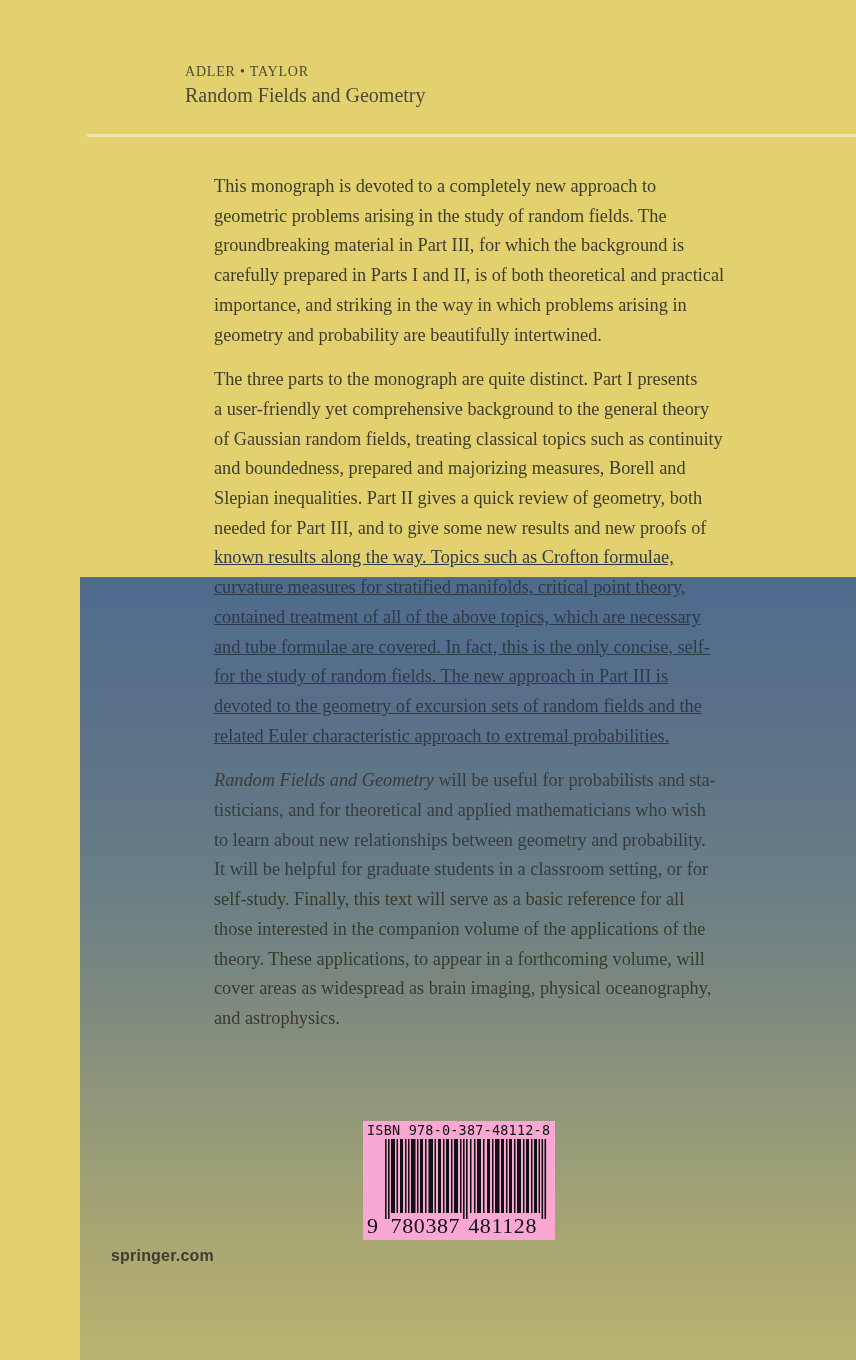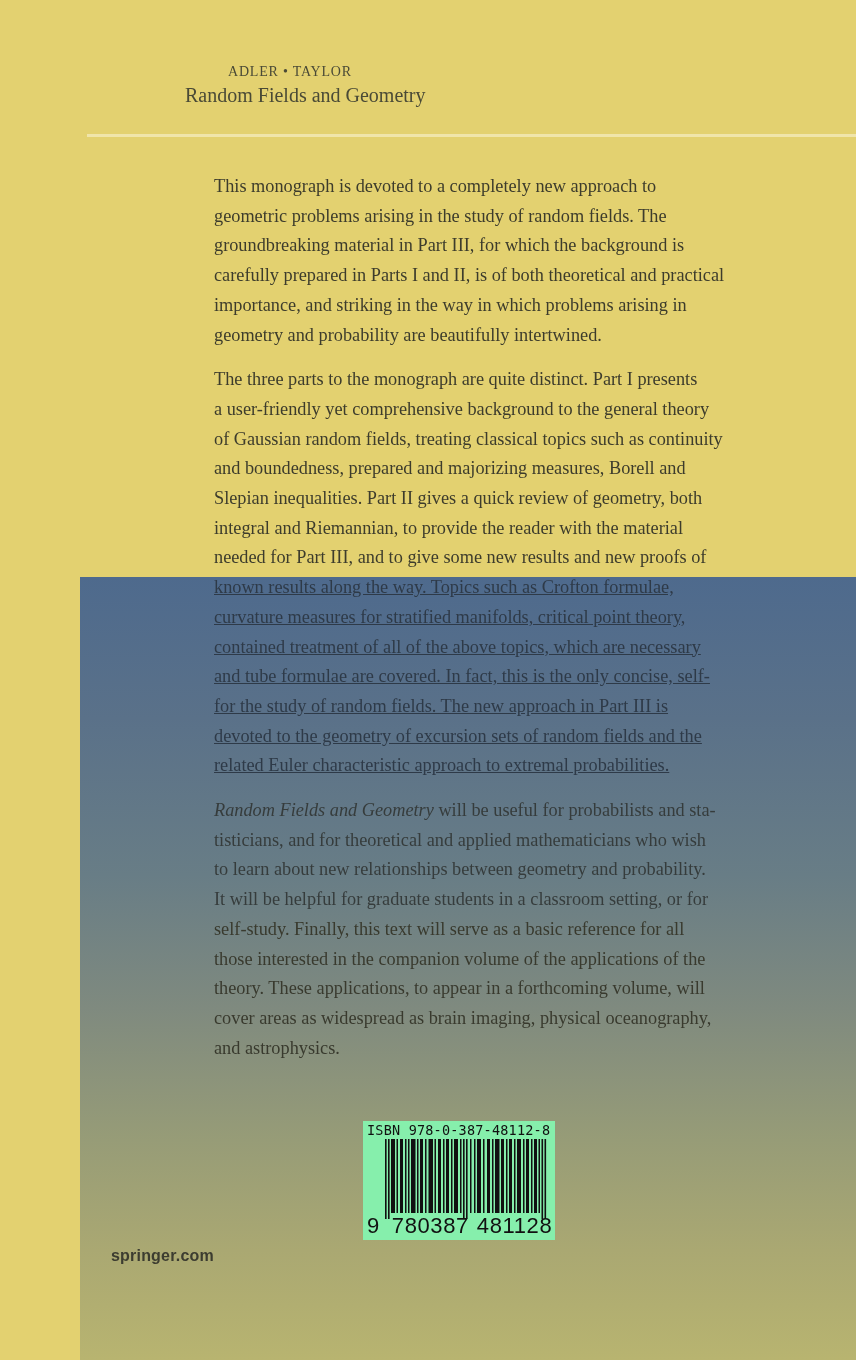--- a/index.html
+++ b/index.html
@@ -39,21 +39,20 @@
     .header {
       position: absolute;
       left: 185px;
       top: 62px;
     }
     .authors {
       font-size: 14px;
       letter-spacing: 0.8px;
       color: #4a4a36;
       line-height: 20px;
-      margin-left: 43px;
     }
     .title {
       font-size: 20px;
       color: #4a4a36;
       line-height: 26px;
     }
     .rule {
       position: absolute;
       left: 87px;
       top: 134px;
@@ -91,21 +90,21 @@
     }
     .italic {
       font-style: italic;
     }
     .barcode-box {
       position: absolute;
       left: 363px;
       top: 1121px;
       width: 192px;
       height: 119px;
-      background: #86efac;
+      background: #f9a8d4;
       box-sizing: border-box;
     }
     .isbn-text {
       position: absolute;
       left: 4px;
       top: 1px;
       font-family: "DejaVu Sans Mono", "Liberation Mono", monospace;
       font-size: 13.5px;
       letter-spacing: 0.2px;
       color: #111;
@@ -115,21 +114,21 @@
       position: absolute;
       left: 20px;
       top: 18px;
       width: 164px;
       height: 80px;
     }
     .digits {
       position: absolute;
       left: 4px;
       top: 94px;
-      font-family: Liberation Sans, sans-serif;
+      font-family: Liberation Serif, serif;
       font-size: 22px;
       letter-spacing: 0.6px;
       color: #111;
       white-space: nowrap;
       line-height: 22px;
     }
     .digits .lead {
       margin-right: 12px;
     }
     .digits .grp2 {
@@ -167,21 +166,20 @@
     <span class="line">carefully prepared in Parts I and II, is of both theoretical and practical</span>
     <span class="line">importance, and striking in the way in which problems arising in</span>
     <span class="line">geometry and probability are beautifully intertwined.</span>
   </p>
   <p>
     <span class="line">The three parts to the monograph are quite distinct. Part I presents</span>
     <span class="line">a user-friendly yet comprehensive background to the general theory</span>
     <span class="line">of Gaussian random fields, treating classical topics such as continuity</span>
     <span class="line">and boundedness, prepared and majorizing measures, Borell and</span>
     <span class="line">Slepian inequalities. Part II gives a quick review of geometry, both</span>
-    <span class="line">integral and Riemannian, to provide the reader with the material</span>
     <span class="line">needed for Part III, and to give some new results and new proofs of</span>
     <span class="line on-blue">known results along the way. Topics such as Crofton formulae,</span>
     <span class="line on-blue">curvature measures for stratified manifolds, critical point theory,</span>
     <span class="line on-blue">contained treatment of all of the above topics, which are necessary</span>
     <span class="line on-blue">and tube formulae are covered. In fact, this is the only concise, self-</span>
     <span class="line on-blue">for the study of random fields. The new approach in Part III is</span>
     <span class="line on-blue">devoted to the geometry of excursion sets of random fields and the</span>
     <span class="line on-blue">related Euler characteristic approach to extremal probabilities.</span>
   </p>
   <p>

